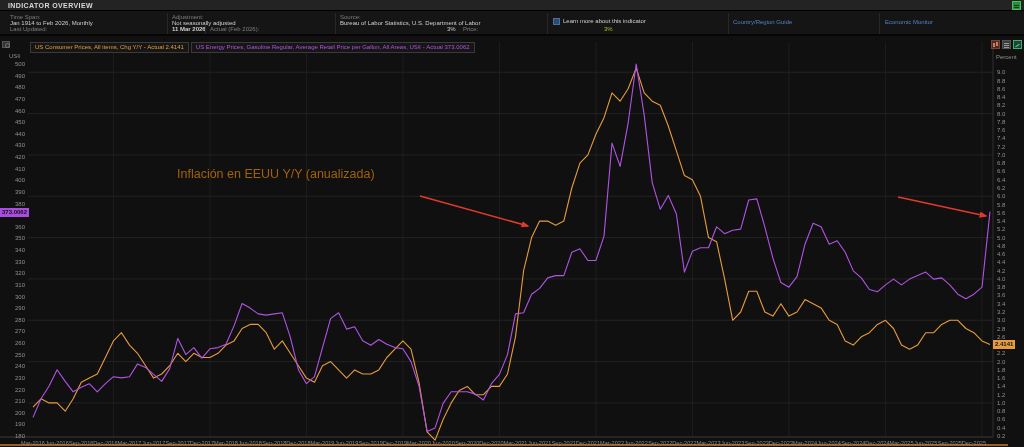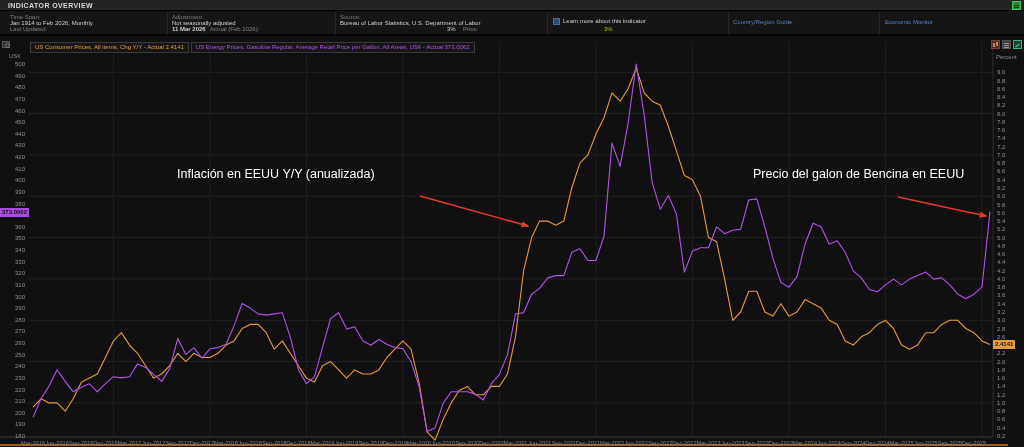--- a/index.html
+++ b/index.html
@@ -45,21 +45,21 @@
   .tb-grey::after { content:""; position:absolute; left:1px; top:2px; width:5px; height:1px; background:#999; box-shadow:0 2px 0 #999, 0 4px 0 #999; }
   .camera-icon { position:absolute; left:2px; top:5px; width:8px; height:7px; background:#333; border:1px solid #575757; }
   .camera-icon::after { content:""; position:absolute; left:2px; top:1px; width:3px; height:3px; border:1px solid #777; border-radius:50%; }
 
   
   .tag { position:absolute; font-size:6px; line-height:8px; height:9px; padding:0 2px; color:#111; font-weight:bold; white-space:nowrap; }
   .tag-left { left:0px; background:#a94de0; }
   .tag-right { left:993px; background:#e79b3d; }
 
   
-  .annotation { position:absolute; color:#ffffff; font-size:12.5px; white-space:nowrap; }
+  .annotation { position:absolute; color:#a16207; font-size:12.5px; white-space:nowrap; }
 </style>
 </head>
 <body>
 
 <div id="screen">
 
   <div class="titlebar">
     <span class="title">INDICATOR OVERVIEW</span>
     <span class="win-icon"></span>
   </div>
@@ -267,15 +267,14 @@
     <div class="chart-toolbar">
       <span class="tb tb-red"></span>
       <span class="tb tb-grey"></span>
       <span class="tb tb-green"></span>
     </div>
 
     <div class="tag tag-right" id="tag-cpi" style="top: 304.484px;">2.4141</div>
     <div class="tag tag-left" id="tag-gas" style="top: 171.63px;">373.0062</div>
 
     <div class="annotation" style="left:177px; top:131px;">Inflación en EEUU Y/Y (anualizada)</div>
-    <div class="annotation" style="left:753px; top:131px;">Precio del galon de Bencina en EEUU</div>
   </div>
 </div>
 
 </body></html>

